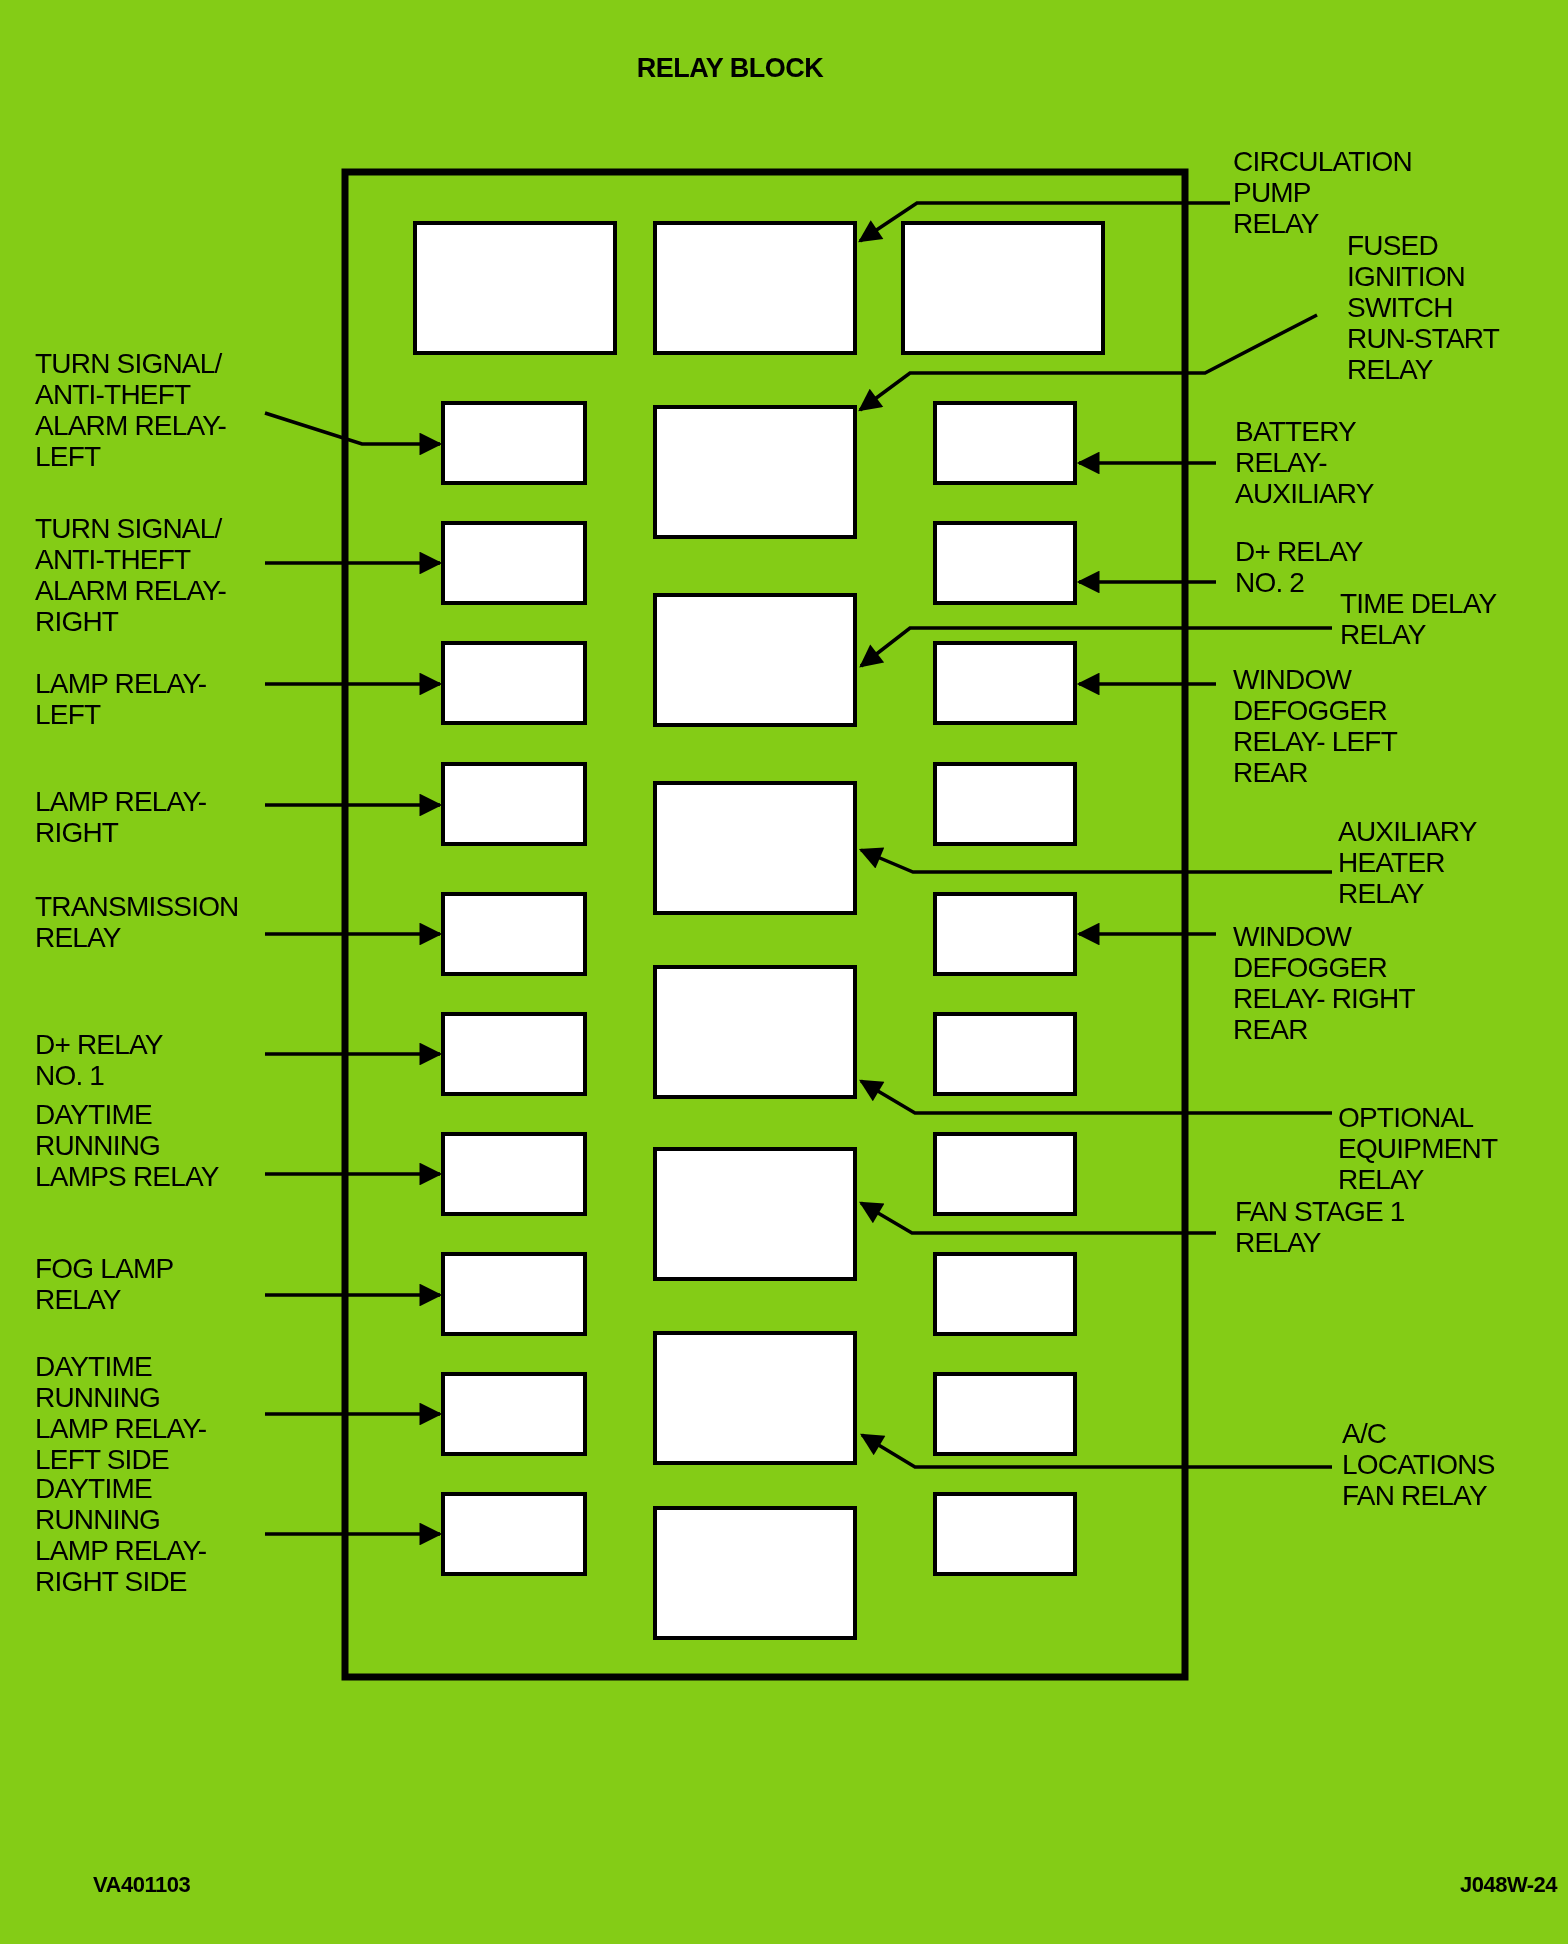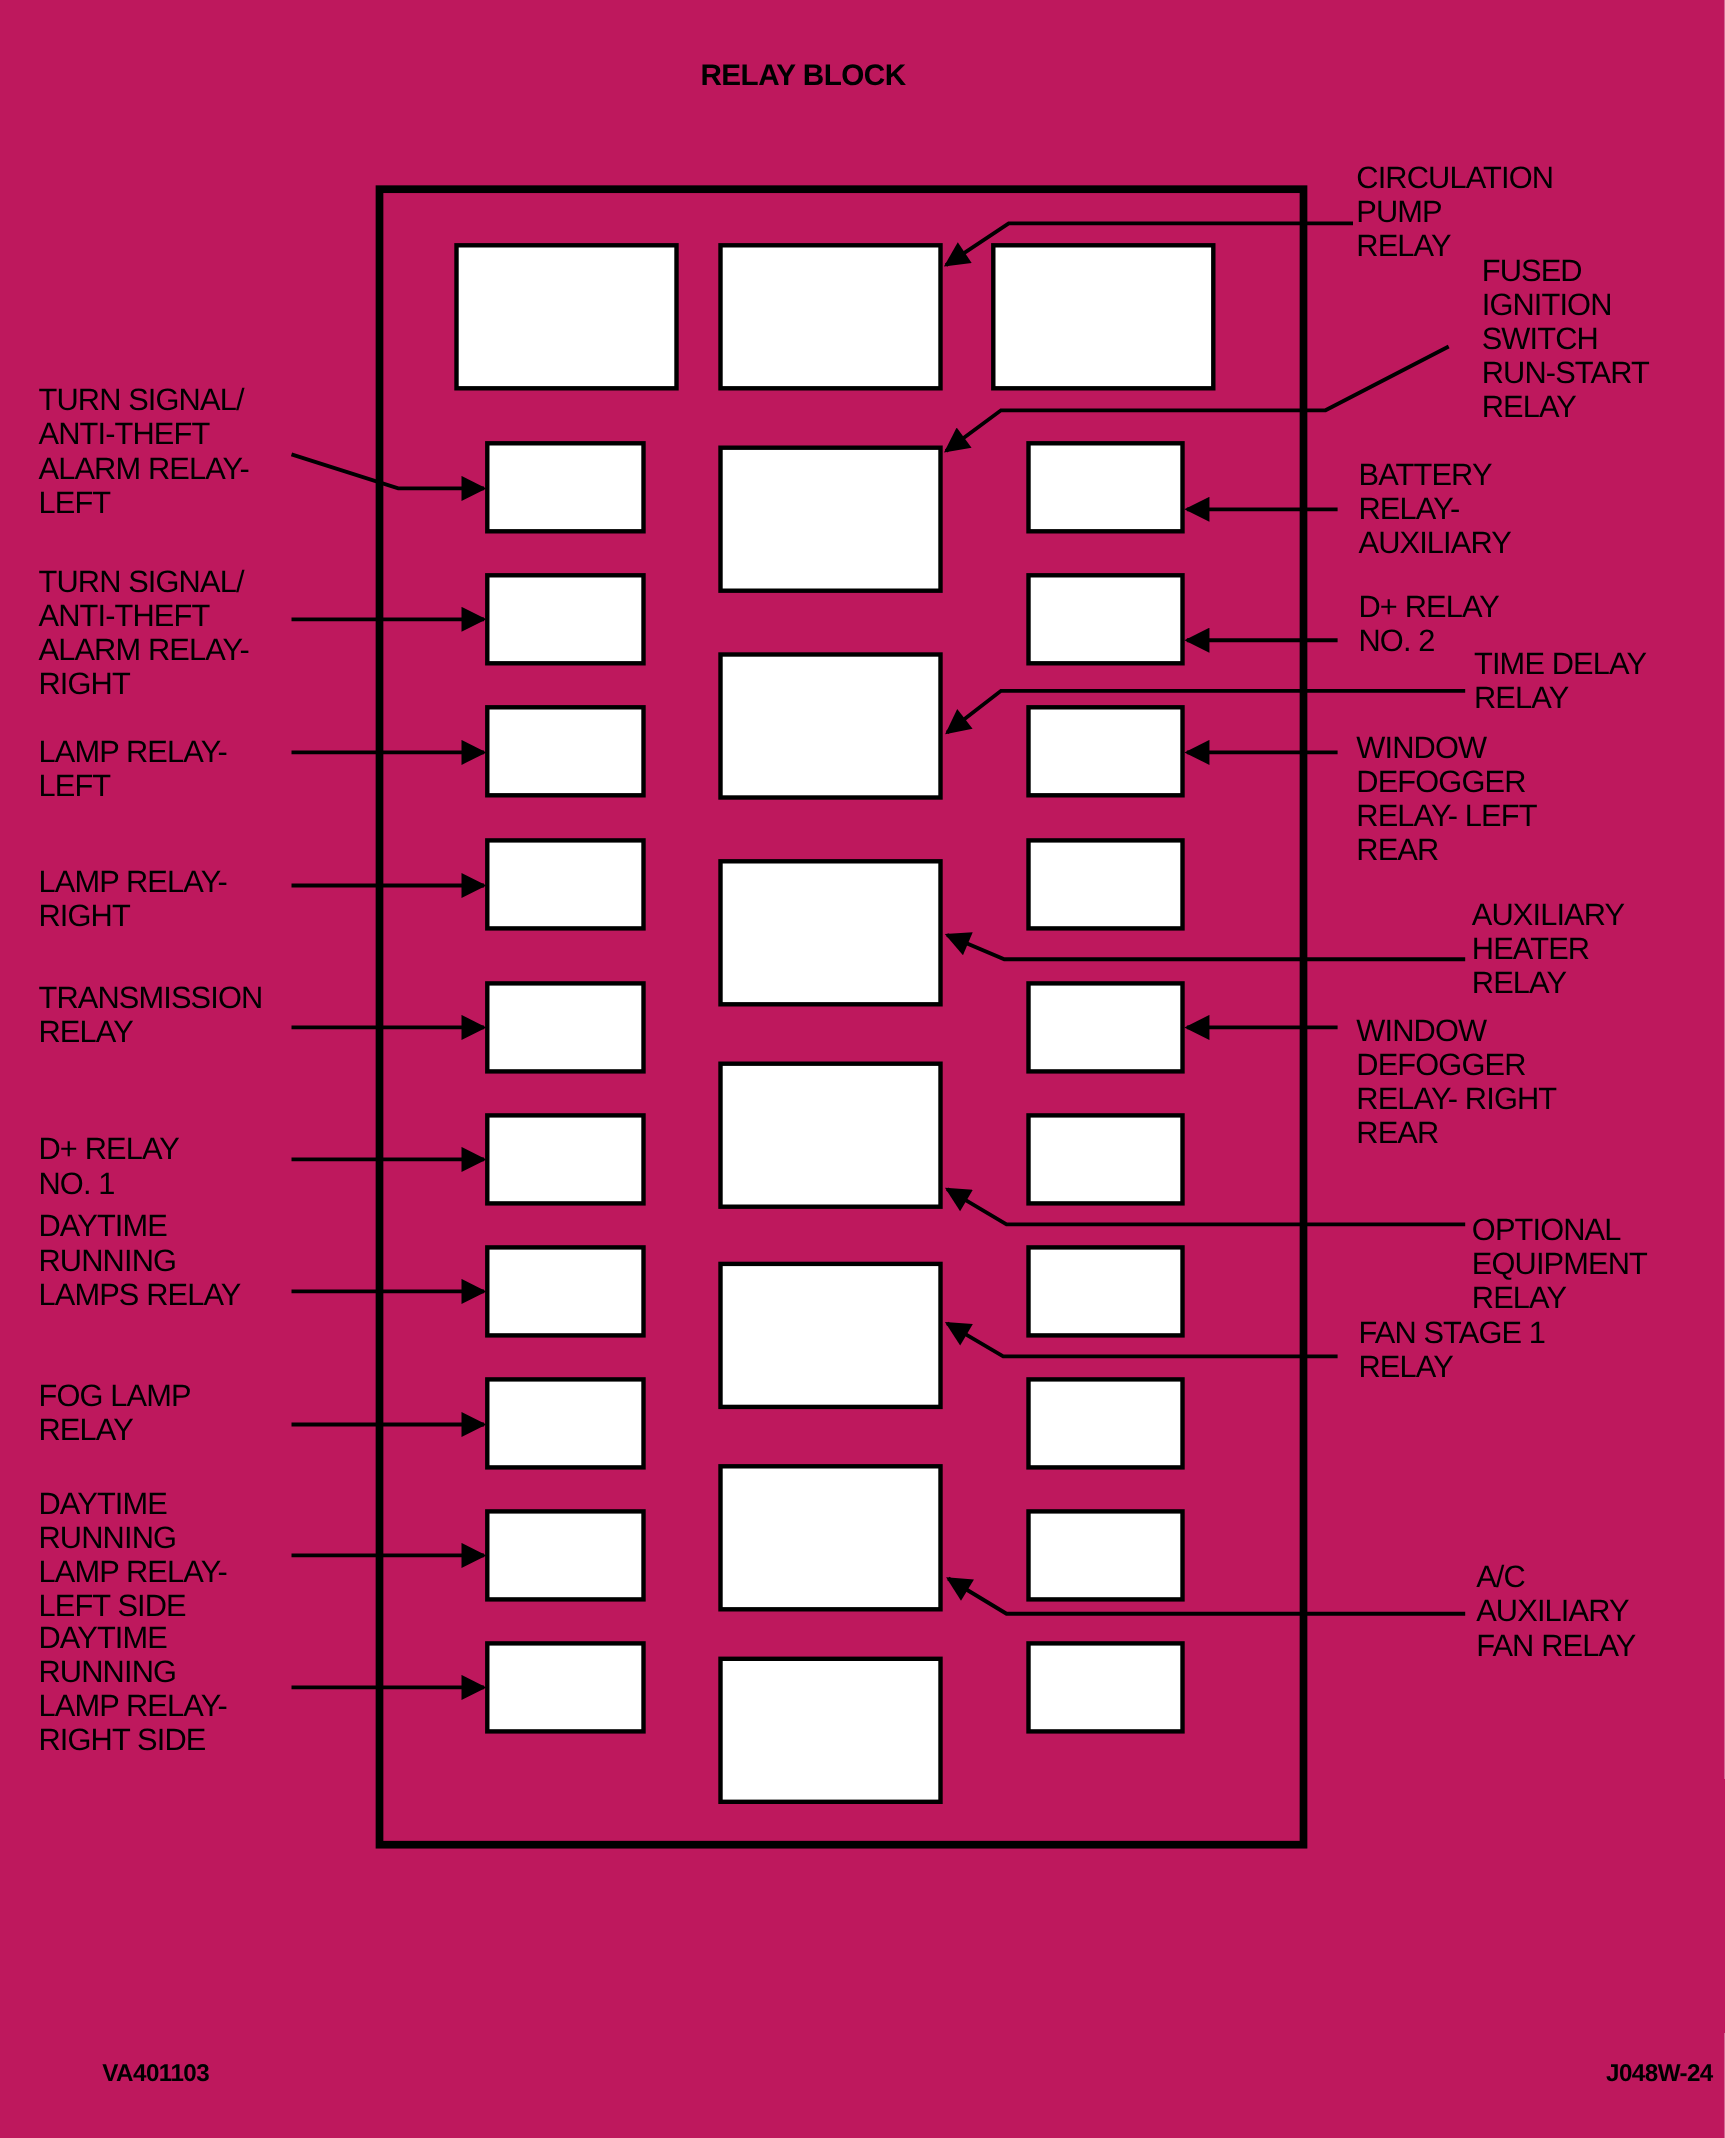--- a/index.html
+++ b/index.html
@@ -8,21 +8,21 @@
     width: 1568px;
     height: 1944px;
     background: #ffffff;
     overflow: hidden;
     font-family: "Liberation Sans", sans-serif;
   }
   #stage {
     position: relative;
     width: 1568px;
     height: 1944px;
-    background: #be185d;
+    background: #84cc16;
   }
   #diagram-svg {
     position: absolute;
     left: 0;
     top: 0;
   }
   .lbl {
     position: absolute;
     white-space: pre-line;
     font-weight: normal;
@@ -196,18 +196,18 @@
   <div class="lbl la" style="left:1233px; top:921px;">WINDOW
 DEFOGGER
 RELAY- RIGHT
 REAR</div>
   <div class="lbl la" style="left:1338px; top:1102px;">OPTIONAL
 EQUIPMENT
 RELAY</div>
   <div class="lbl la" style="left:1235px; top:1196px;">FAN STAGE 1
 RELAY</div>
   <div class="lbl la" style="left:1342px; top:1418px;">A/C
-AUXILIARY
+LOCATIONS
 FAN RELAY</div>
 
   <div id="doc-code-left" class="doc-code">VA401103</div>
   <div id="doc-code-right" class="doc-code">J048W-24</div>
 </div>
 
 </body></html>

